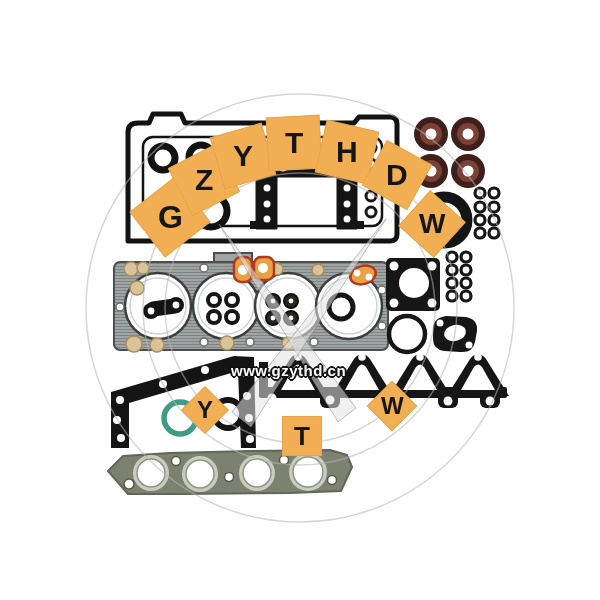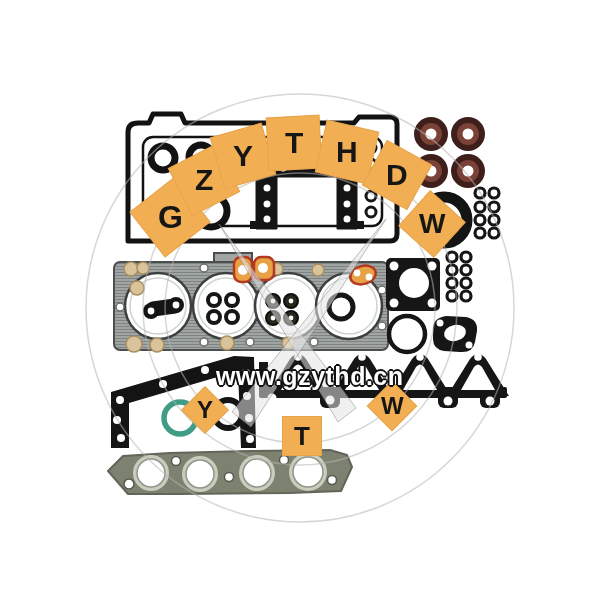--- a/index.html
+++ b/index.html
@@ -9,22 +9,22 @@
   }
   #gasket-svg{position:absolute;left:0;top:0;}
   .tile{
     position:absolute;display:flex;align-items:center;justify-content:center;
     background:#f1ae53;color:#161616;font-weight:bold;
     transform:translate(-50%,-50%) rotate(var(--r));
     box-shadow:0 0 0 1px rgba(215,150,60,.4) inset;
   }
   .tile span{display:block;transform:rotate(calc(var(--r) * -1));line-height:1;}
   #site-watermark{
-    position:absolute;left:216px;top:362px;height:24px;
-    font-size:25px;font-weight:bold;color:#ffffff;letter-spacing:.5px;white-space:nowrap;
+    position:absolute;left:231px;top:362px;height:24px;
+    font-size:15px;font-weight:bold;color:#ffffff;letter-spacing:.5px;white-space:nowrap;
     text-shadow:-2px 0 0 #111,2px 0 0 #111,0 -2px 0 #111,0 2px 0 #111,
       -1px -1px 0 #111,1px 1px 0 #111,-1px 1px 0 #111,1px -1px 0 #111;
   }
 </style>
 </head>
 <body>
 
 <div id="stage">
 
 <svg id="gasket-svg" width="600" height="600" viewBox="0 0 600 600">

